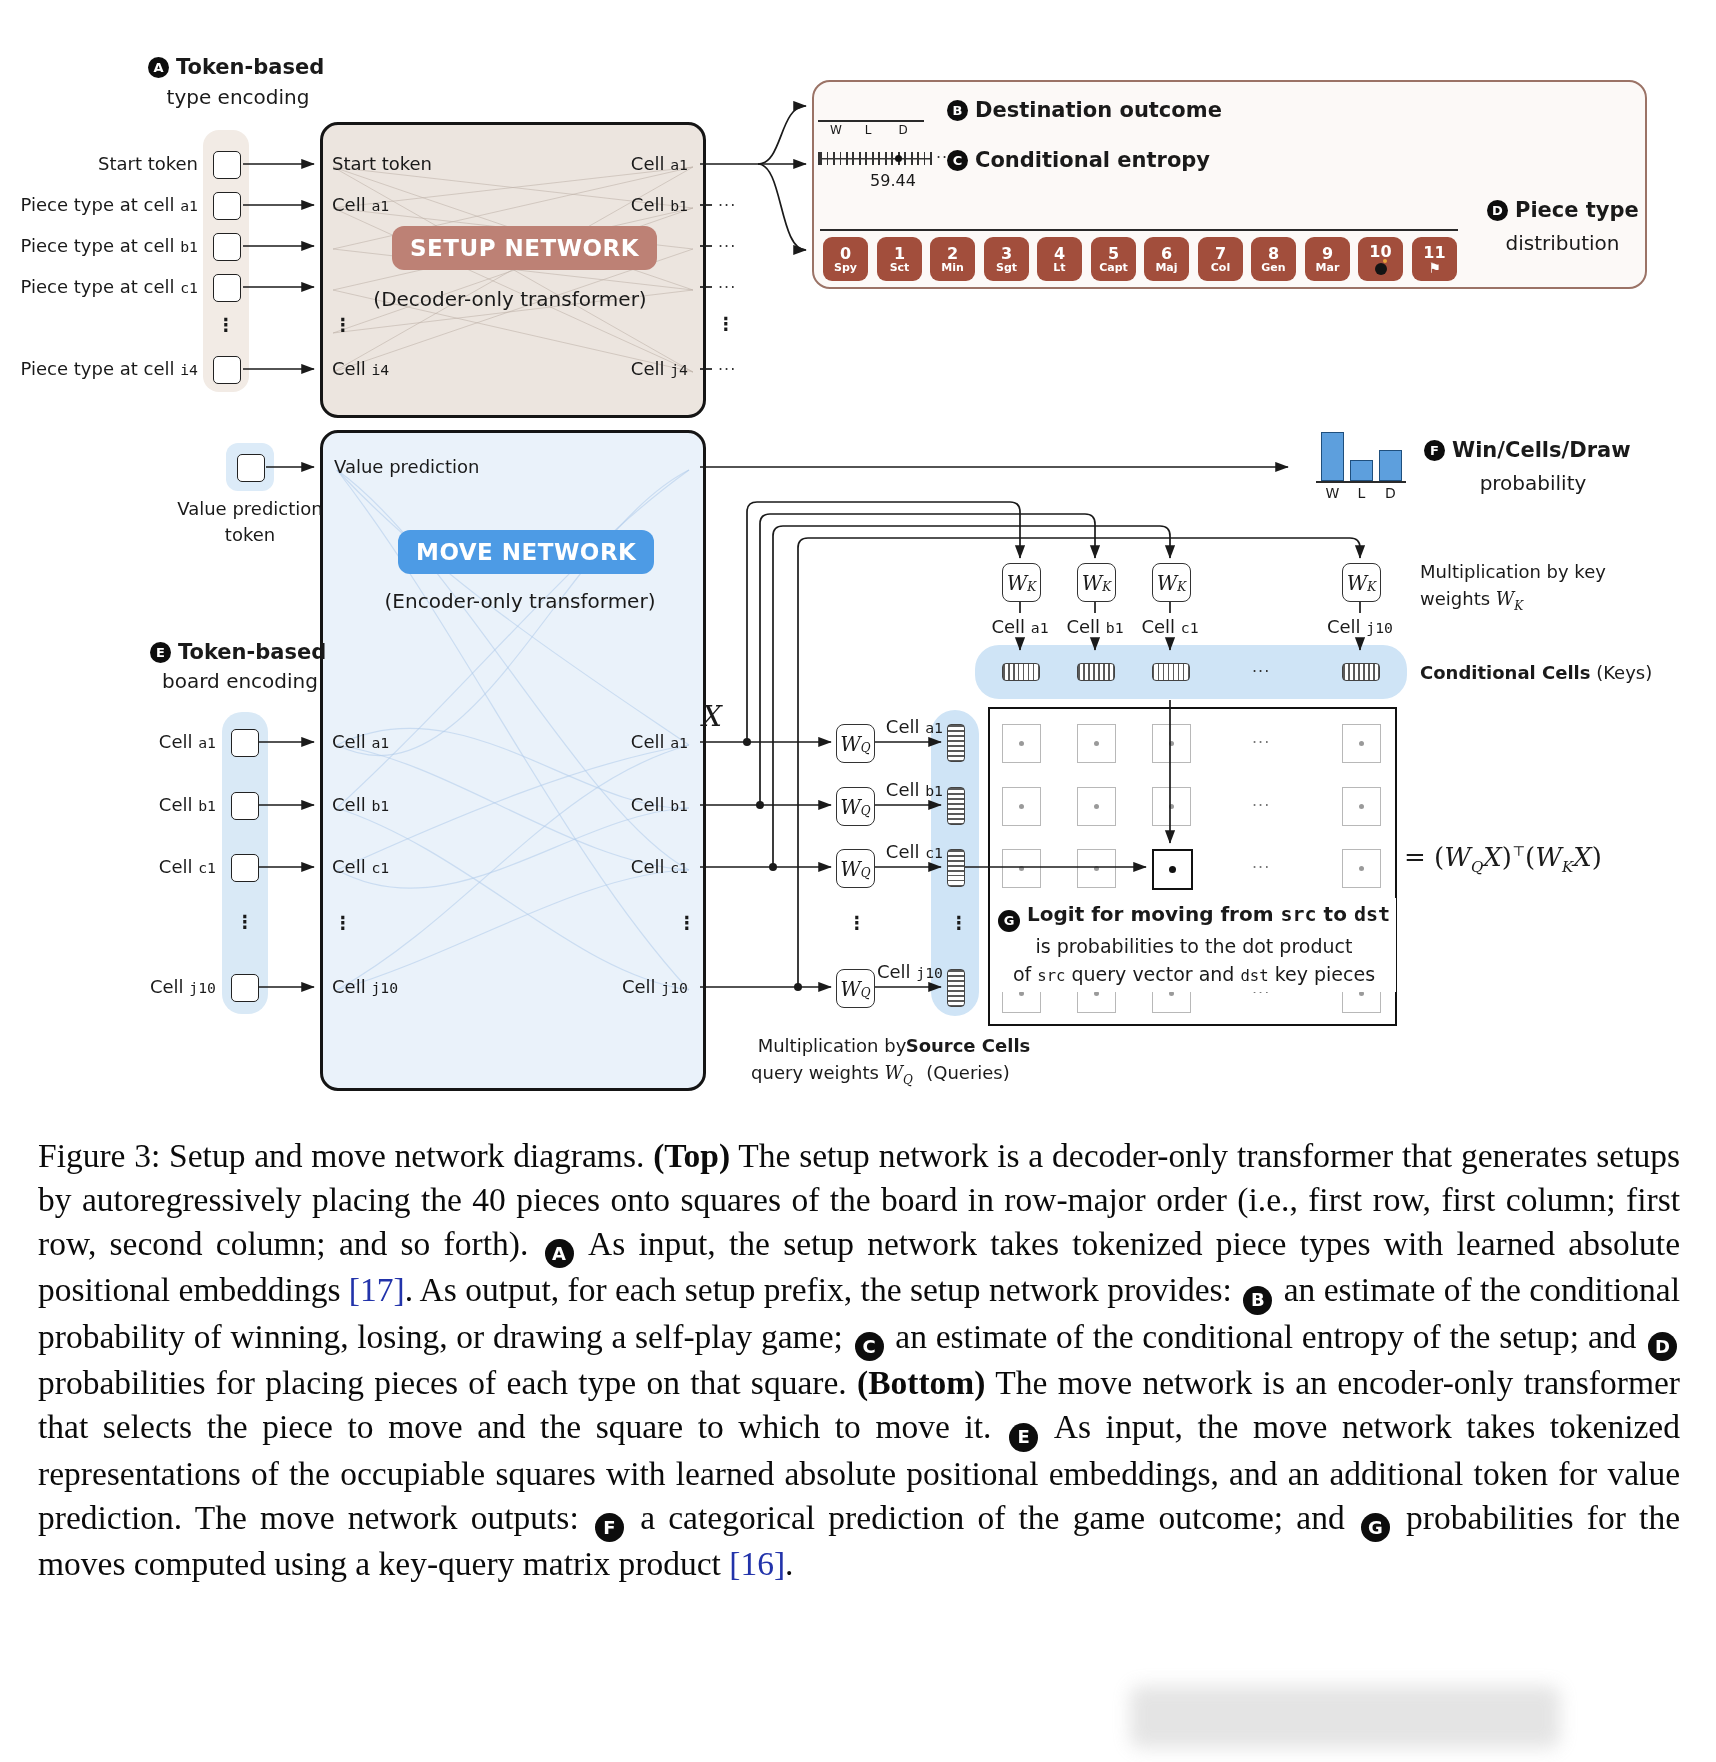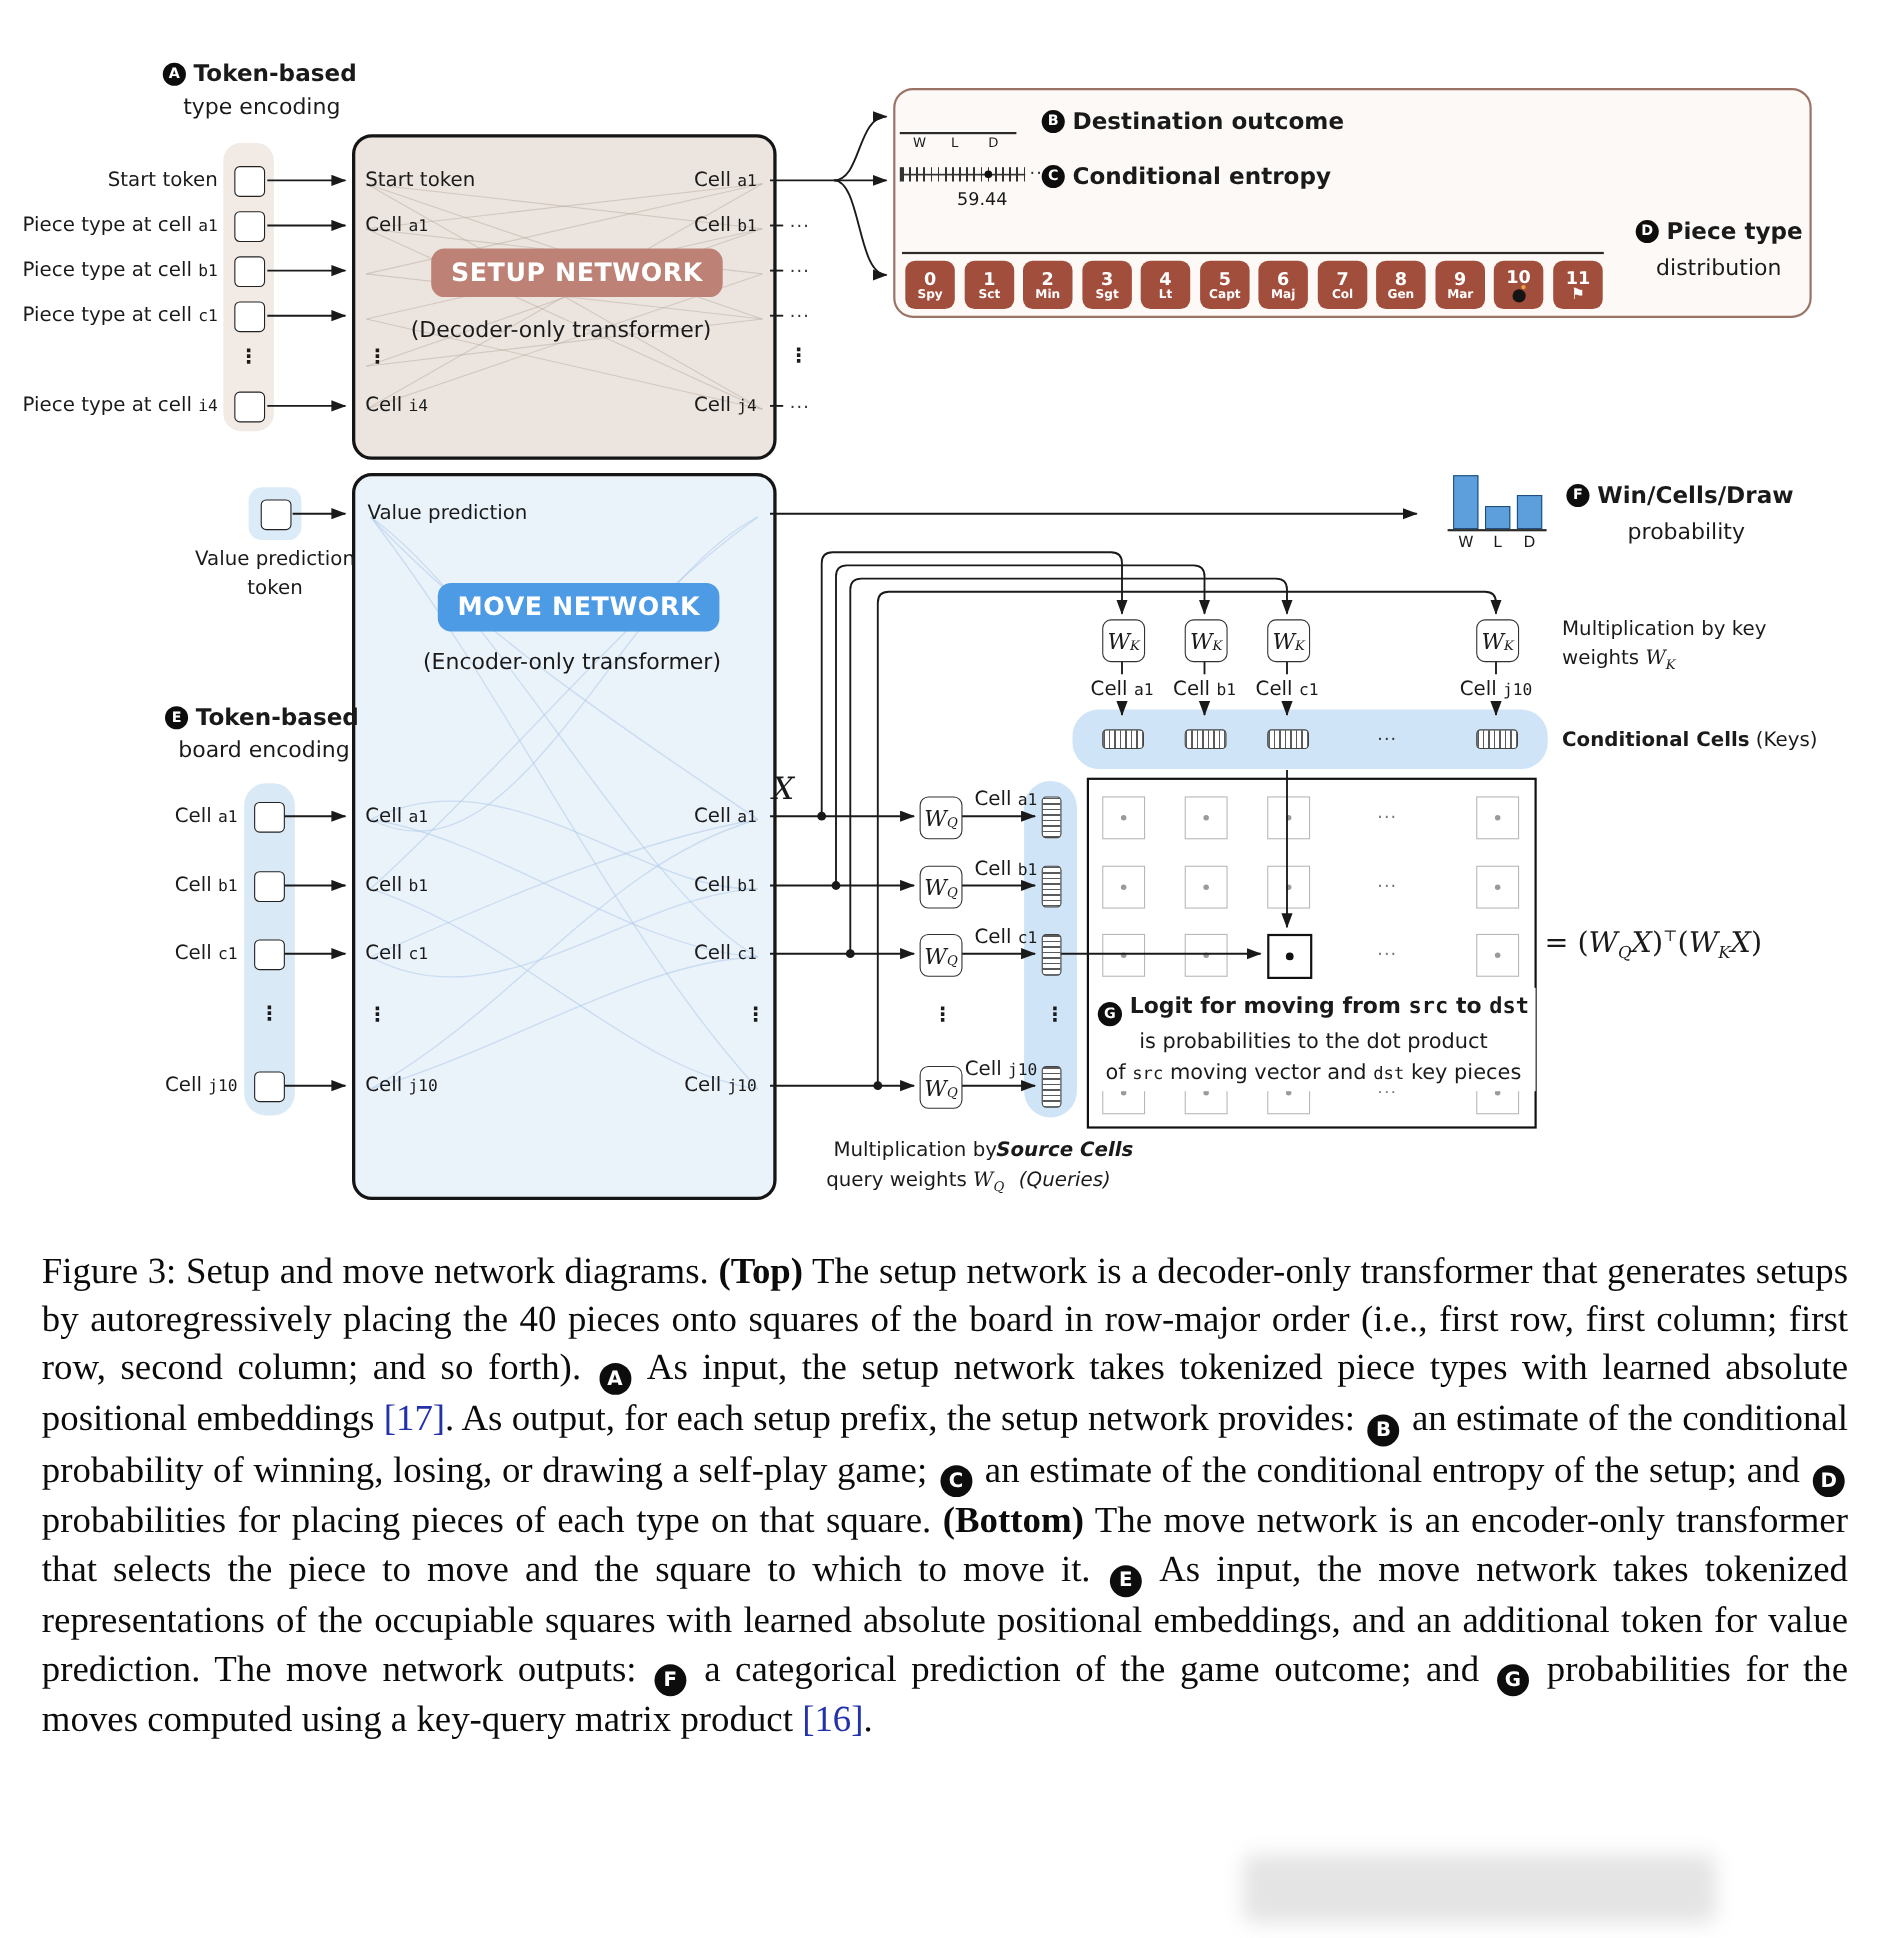--- a/index.html
+++ b/index.html
@@ -478,32 +478,32 @@
     </div>
   <div class="abs dots" style="left:1252px;top:983px;color:#777;">···</div>
   <div class="gcell" style="left:1342px;top:974px;">
       <span class="dot"></span>
     </div>
 
   <div class="abs gnote" style="left:992px;top:898px;width:396px;">
     <span class="l1"><span class="cb" style="display:inline-flex;width:22px;height:22px;border-radius:50%;background:#0d0d0d;color:#fff;align-items:center;justify-content:center;font-size:13px;vertical-align:-4px;">G</span>
       <span class="l1">Logit for moving from </span><span class="l1 cid">src</span><span class="l1"> to </span><span class="l1 cid">dst</span></span><br>
     <span>is probabilities to the dot product</span><br>
-    <span>of </span><span class="cid">src</span><span> moving vector and </span><span class="cid">dst</span><span> key pieces</span>
+    <span>of </span><span class="cid">src</span><span> query vector and </span><span class="cid">dst</span><span> key pieces</span>
   </div>
 
   <div class="abs eq" style="left:1404px;top:842px;">
     <span>= (</span><span class="serifit">W</span><sub>Q</sub><span class="serifit">X</span><span>)</span><sup>⊤</sup><span>(</span><span class="serifit">W</span><sub>K</sub><span class="serifit">X</span><span>)</span>
   </div>
 
   <div class="abs lbl tc" style="left:742px;top:1032px;width:180px;line-height:27px;">
     <span>Multiplication by</span><br>
     <span>query weights </span><span class="serifit">W</span><sub class="serifit" style="font-size:12px;">Q</sub>
   </div>
-  <div class="abs lbl tc" style="left:898px;top:1032px;width:140px;line-height:27px;font-style:italic;">
+  <div class="abs lbl tc" style="left:898px;top:1032px;width:140px;line-height:27px;">
     <span class="bold">Source Cells</span><br>
     <span>(Queries)</span>
   </div>
 
   <p class="cap"><span>Figure 3:  Setup and move network diagrams.  </span><span class="b">(Top)</span><span> The setup network is a decoder-only transformer that generates setups by autoregressively placing the 40 pieces onto squares of the board in row-major order (i.e., first row, first column; first row, second column; and so forth). </span><span class="cb">A</span><span> As input, the setup network takes tokenized piece types with learned absolute positional embeddings </span><span class="r">[17]</span><span>. As output, for each setup prefix, the setup network provides: </span><span class="cb">B</span><span> an estimate of the conditional probability of winning, losing, or drawing a self-play game; </span><span class="cb">C</span><span> an estimate of the conditional entropy of the setup; and </span><span class="cb">D</span><span> probabilities for placing pieces of each type on that square. </span><span class="b">(Bottom)</span><span> The move network is an encoder-only transformer that selects the piece to move and the square to which to move it. </span><span class="cb">E</span><span> As input, the move network takes tokenized representations of the occupiable squares with learned absolute positional embeddings, and an additional token for value prediction. The move network outputs: </span><span class="cb">F</span><span> a categorical prediction of the game outcome; and </span><span class="cb">G</span><span> probabilities for the moves computed using a key-query matrix product </span><span class="r">[16]</span><span>.</span></p>
 
   <div class="wm"></div>
 </div>
 
 </body></html>

